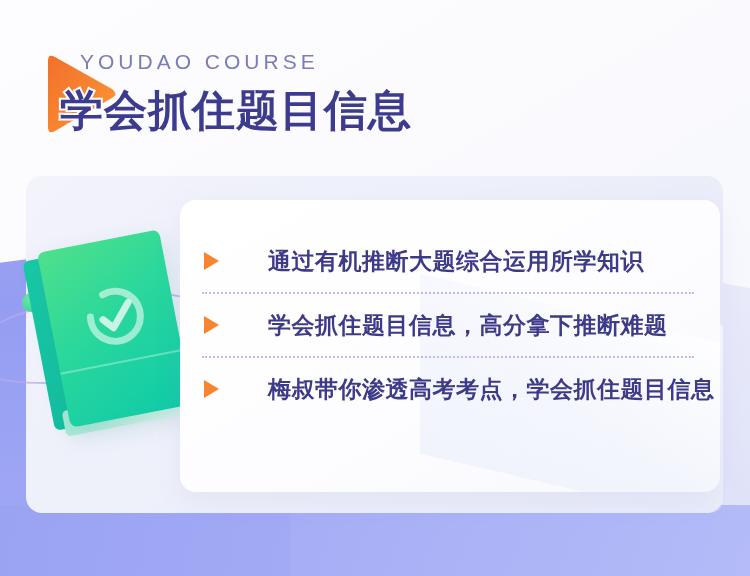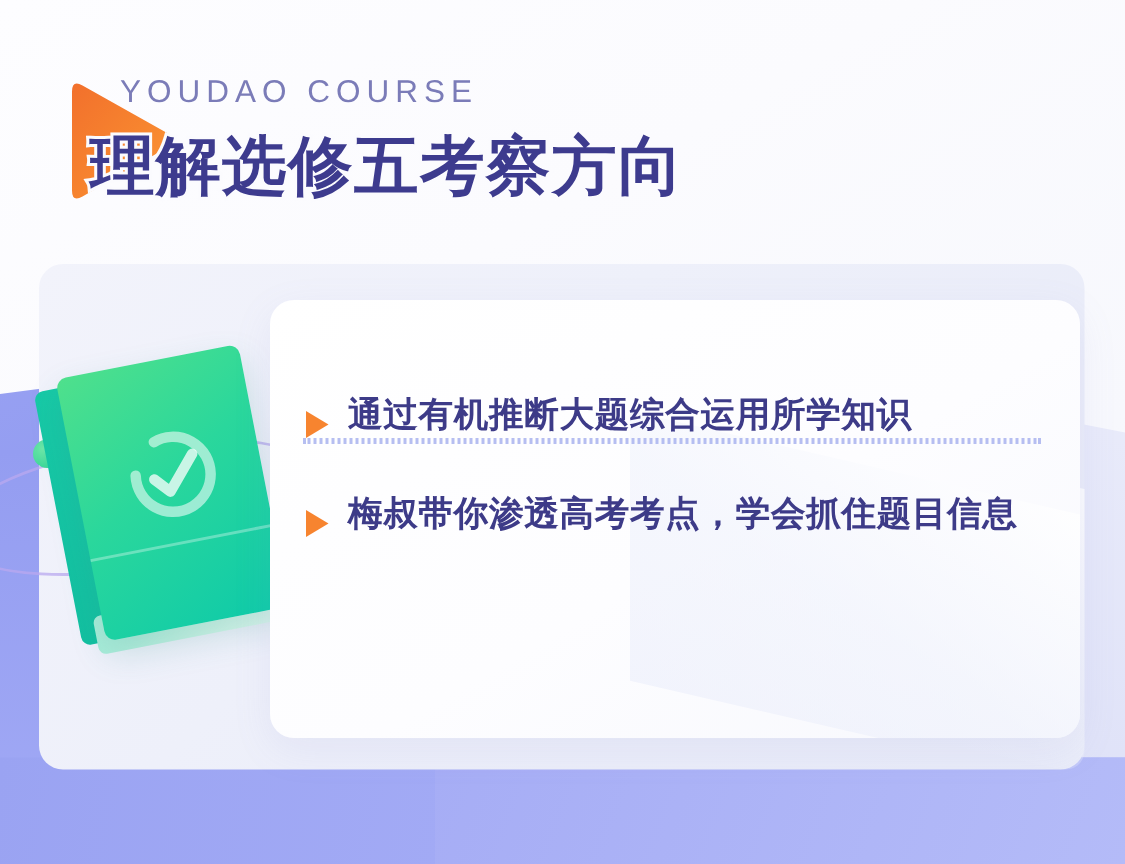--- a/index.html
+++ b/index.html
@@ -189,22 +189,23 @@
     pointer-events: none;
   }
   .card-inner {
     position: relative;
     z-index: 2;
     padding: 0 22px 0 18px;
   }
 
   .item {
     display: flex;
-    align-items: flex-end;
+    align-items: center;
     height: 62px;
+    gap: 36px;
   }
   .item:nth-of-type(1) { margin-top: 30px; }
   .bullet {
     flex: 0 0 auto;
     width: 0;
     height: 0;
     margin-right: 13px;
     margin-left: 6px;
     border-top: 9px solid transparent;
     border-bottom: 9px solid transparent;
@@ -302,20 +303,24 @@
     <div class="card-sheen"></div>
     <div class="card-inner">
 
       <div class="item">
         <span class="bullet"></span>
         <span class="item-text">通过有机推断大题综合运用所学知识</span>
       </div>
 
       <div class="divider"></div>
 
+      <div class="item">
+        <span class="bullet"></span>
+        <span class="item-text">学会抓住题目信息，高分拿下推断难题</span>
+      </div>
 
       <div class="divider"></div>
 
       <div class="item">
         <span class="bullet"></span>
         <span class="item-text">梅叔带你渗透高考考点，学会抓住题目信息</span>
       </div>
 
     </div>
   </div>
@@ -327,16 +332,16 @@
           <linearGradient id="og" x1="0" y1="0" x2="1" y2="1">
             <stop offset="0%" stop-color="#f2702c"></stop>
             <stop offset="55%" stop-color="#f7852f"></stop>
             <stop offset="100%" stop-color="#fb9a3c"></stop>
           </linearGradient>
         </defs>
         <path d="M6 10 Q6 2 13 6 L70 38 Q77 43 70 47 L13 80 Q6 84 6 76 Z" fill="url(#og)"></path>
       </svg>
     </div>
     <div class="kicker">YOUDAO  COURSE</div>
-    <div class="headline">理解选修五考察方向</div>
+    <div class="headline">学会抓住题目信息</div>
   </div>
 
 </div>
 
 </body></html>

